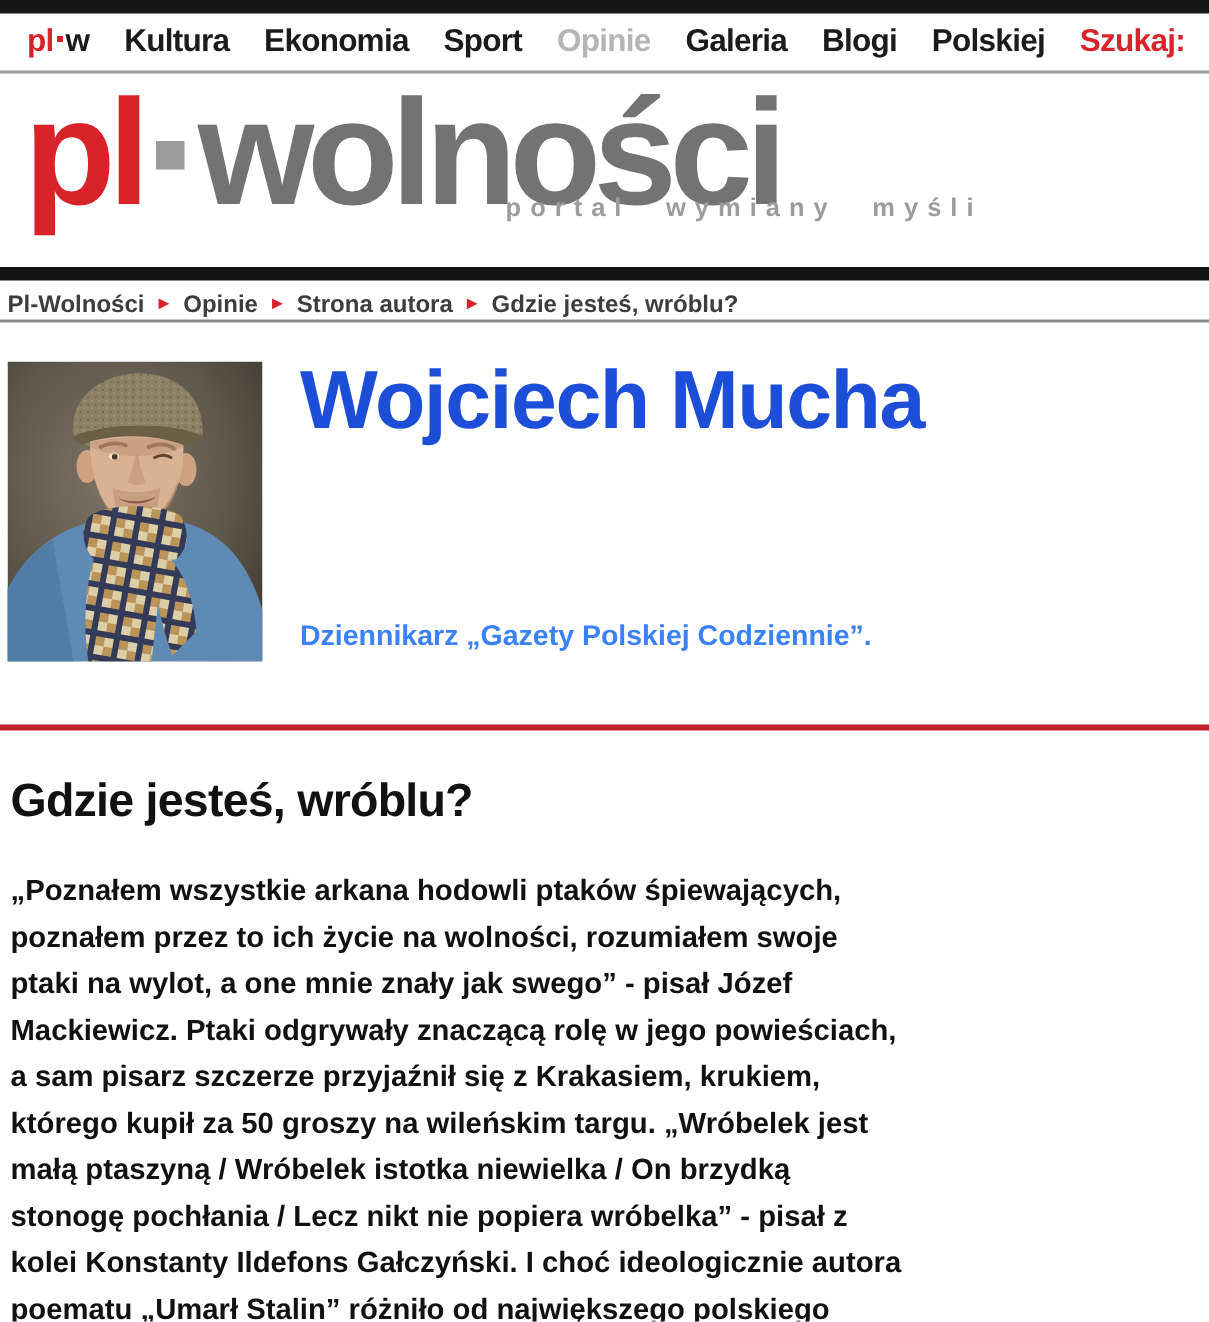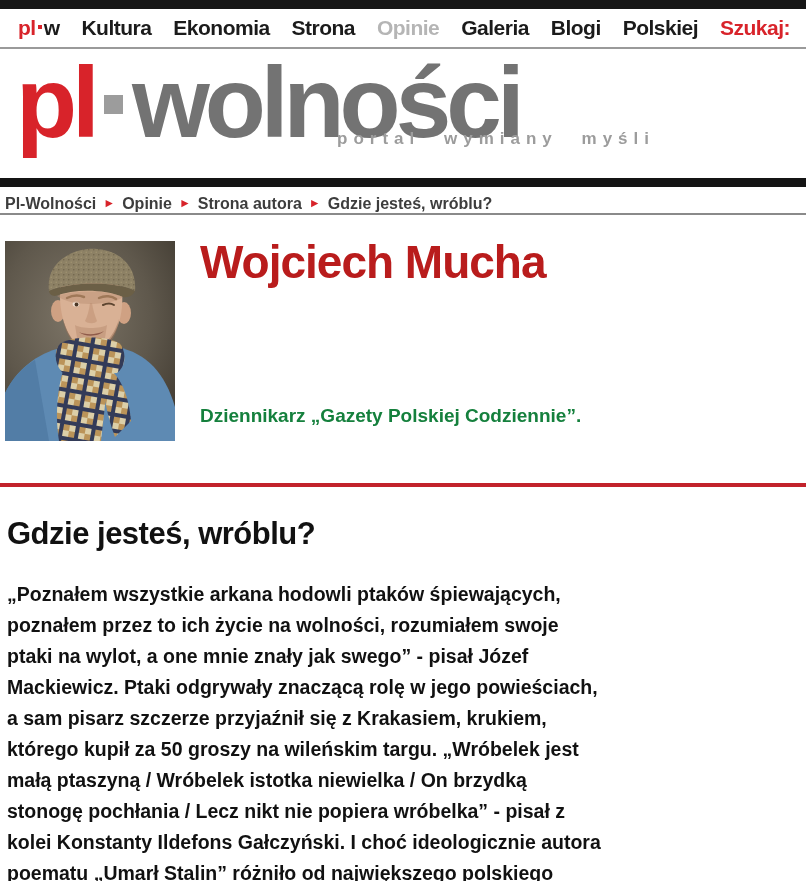--- a/index.html
+++ b/index.html
@@ -48,23 +48,23 @@
     border-bottom:2px solid #8a8a8a;
     font-weight:bold;
   }
   .breadcrumb a { color:#3d3d3d; text-decoration:none; cursor:pointer; }
   .breadcrumb .crumb-current { color:#3d3d3d; }
   .breadcrumb .sep { color:#d8232a; font-size:12px; margin:0 7px; vertical-align:2px; }
   
   .author-row { display:flex; padding:26px 0 0 5px; }
   .photo { width:170px; height:200px; flex:none; }
   .author-info { margin-left:25px; }
-  .author-name { margin:-2px 0 0; font-size:46px; font-weight:bold;
-                 color:#b91c1c; letter-spacing:-1px; line-height:1; }
-  .author-desc { margin:120px 0 0; font-size:19px; font-weight:bold; color:#15803d; }
+  .author-name { margin:-2px 0 0; font-size:55px; font-weight:bold;
+                 color:#1d4ed8; letter-spacing:-1px; line-height:1; }
+  .author-desc { margin:120px 0 0; font-size:19px; font-weight:bold; color:#3b82f6; }
   .red-rule { height:4px; background:#c2222b; margin-top:42px; }
   
   .content { display:flex; align-items:flex-start; }
   .sidebar {
     width:185px; flex:none; padding:39px 4px 0 5px;
     font-size:17px; line-height:25px; color:#8c8c8c;
   }
   .article { margin-left:7px; width:600px; padding-top:29px; }
   .article h2 { margin:0; font-size:31px; font-weight:bold; color:#111;
                 letter-spacing:-0.5px; }
@@ -73,21 +73,21 @@
 </style>
 </head>
 <body>
 
 <div class="top-bar"></div>
 
 <nav class="topnav">
   <a><span class="brand-red">pl</span><span class="brand-sq"></span><span class="brand-blk">w</span></a>
   <a>Kultura</a>
   <a>Ekonomia</a>
-  <a>Strona</a>
+  <a>Sport</a>
   <a class="active">Opinie</a>
   <a>Galeria</a>
   <a>Blogi</a>
   <a>Polskiej</a>
   <a class="search">Szukaj:</a>
 </nav>
 
 <header class="logo-row">
   <div class="logo-text"><span class="logo-pl">pl</span><span class="logo-sq"></span><span class="logo-name">wolności</span></div>
   <div class="tagline">portal wymiany myśli</div>

